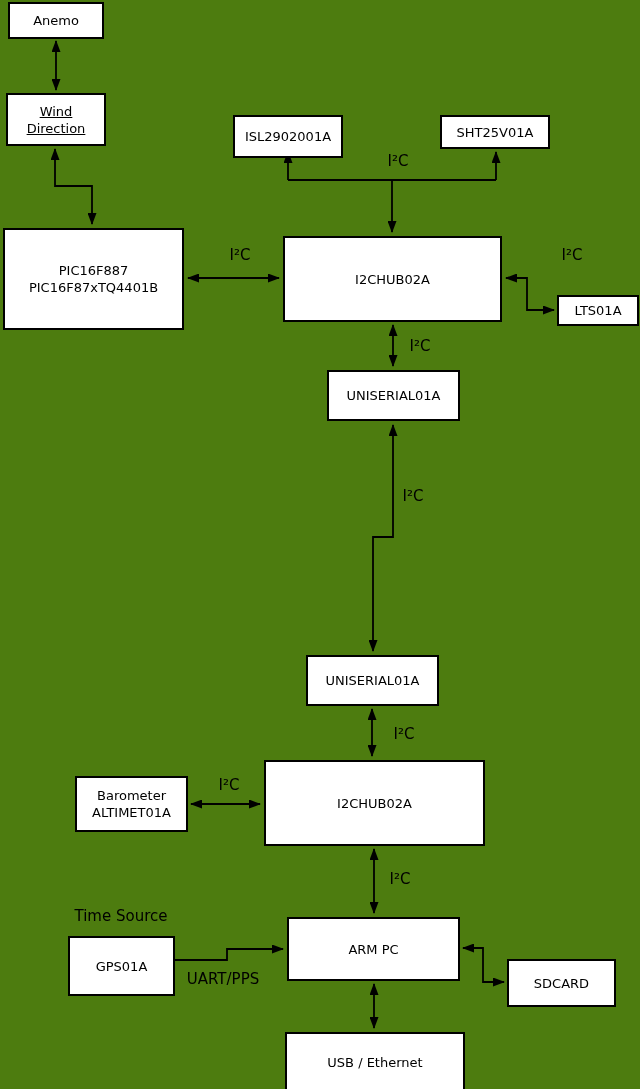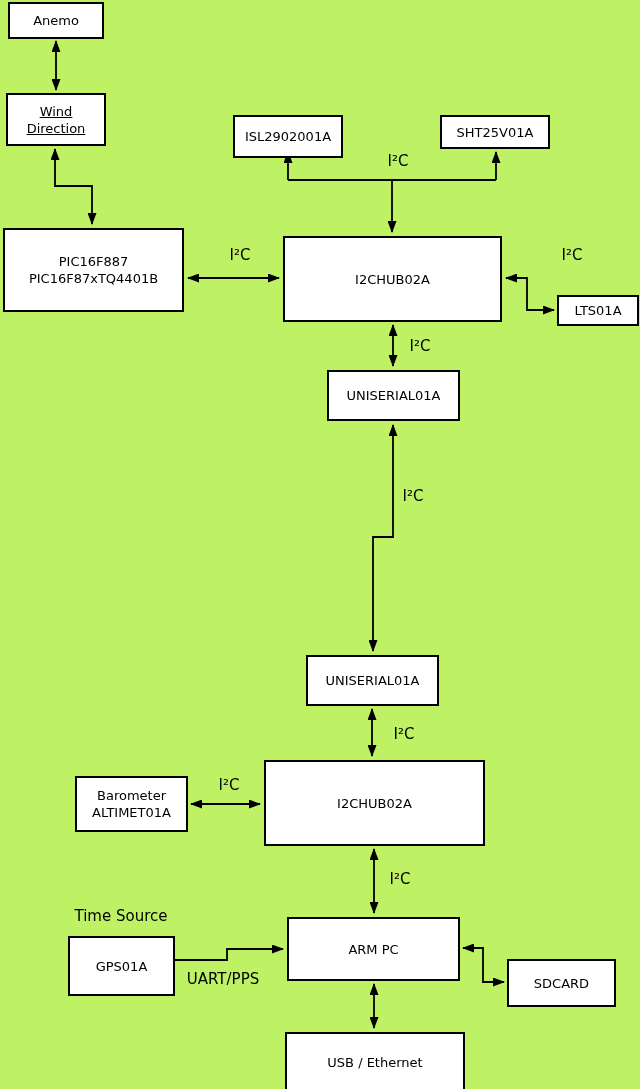--- a/index.html
+++ b/index.html
@@ -4,21 +4,21 @@
 <style>
   html, body {
     margin: 0;
     padding: 0;
     background: #ffffff;
   }
   .canvas {
     position: relative;
     width: 640px;
     height: 1089px;
-    background: #bef264;
+    background: #4d7c0f;
     font-family: "DejaVu Sans", "Liberation Sans", sans-serif;
     color: #000000;
     overflow: hidden;
   }
   .edges-svg {
     position: absolute;
     left: 0;
     top: 0;
     width: 640px;
     height: 1089px;
@@ -86,21 +86,21 @@
 
   <div class="node" style="left:8px; top:2px; width:96px; height:37px;">
     <span>Anemo</span>
   </div>
 
   <div class="node" style="left:6px; top:93px; width:100px; height:53px;text-decoration:underline;">
     <span>Wind
 Direction</span>
   </div>
 
-  <div class="node" style="left:3px; top:228px; width:181px; height:84px;">
+  <div class="node" style="left:3px; top:228px; width:181px; height:102px;">
     <span>PIC16F887
 PIC16F87xTQ4401B</span>
   </div>
 
   <div class="node" style="left:233px; top:115px; width:110px; height:43px;">
     <span>ISL2902001A</span>
   </div>
 
   <div class="node" style="left:440px; top:115px; width:110px; height:34px;">
     <span>SHT25V01A</span>

